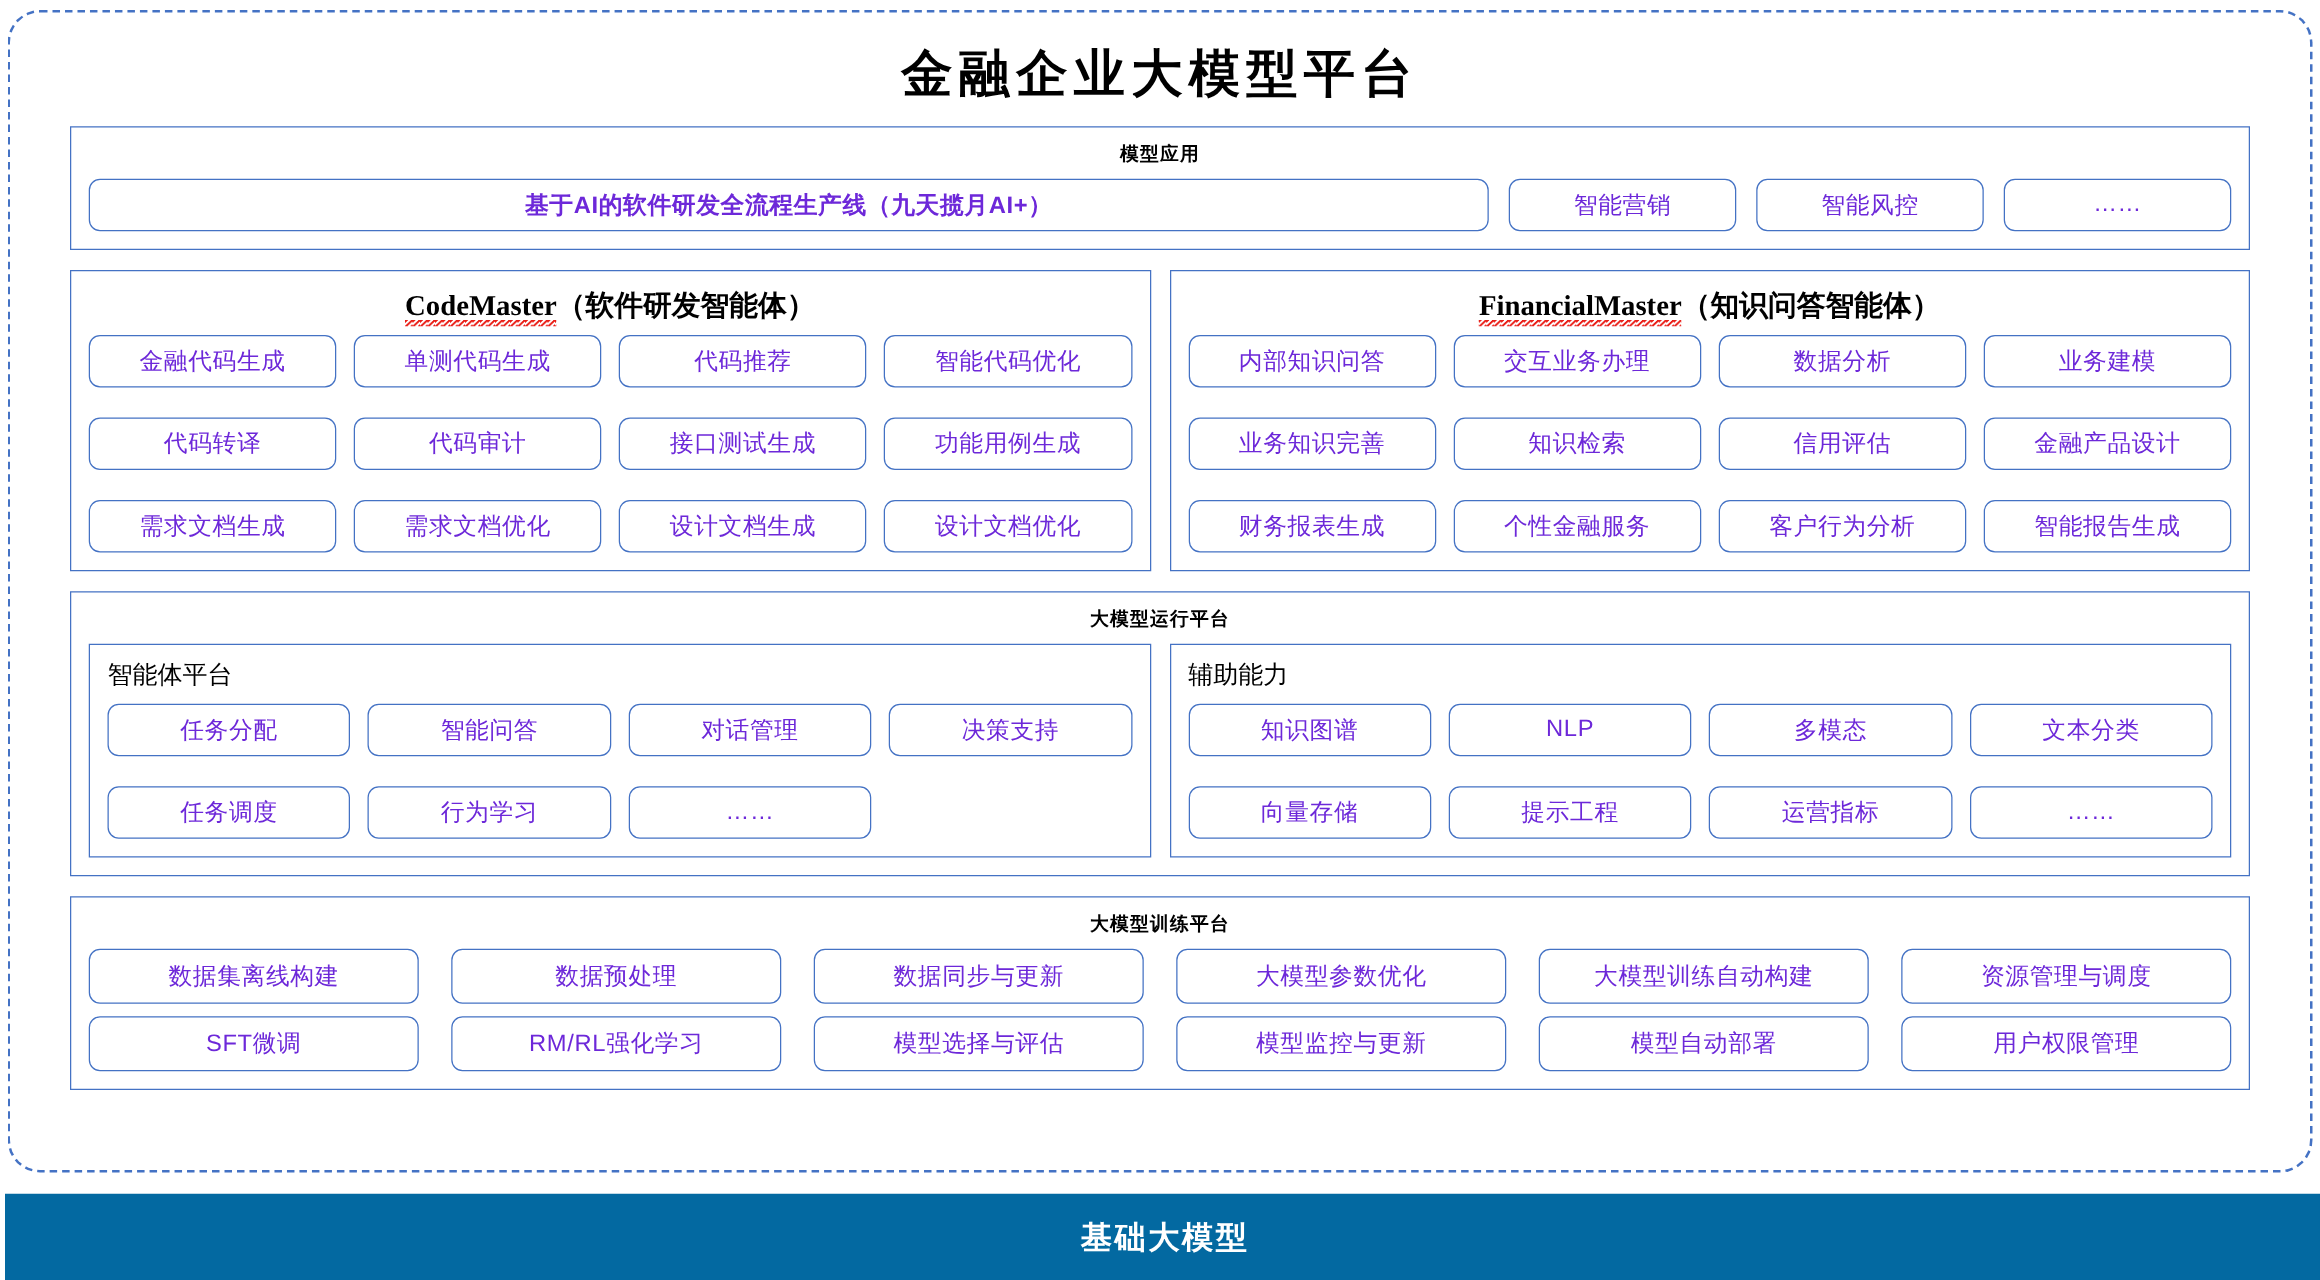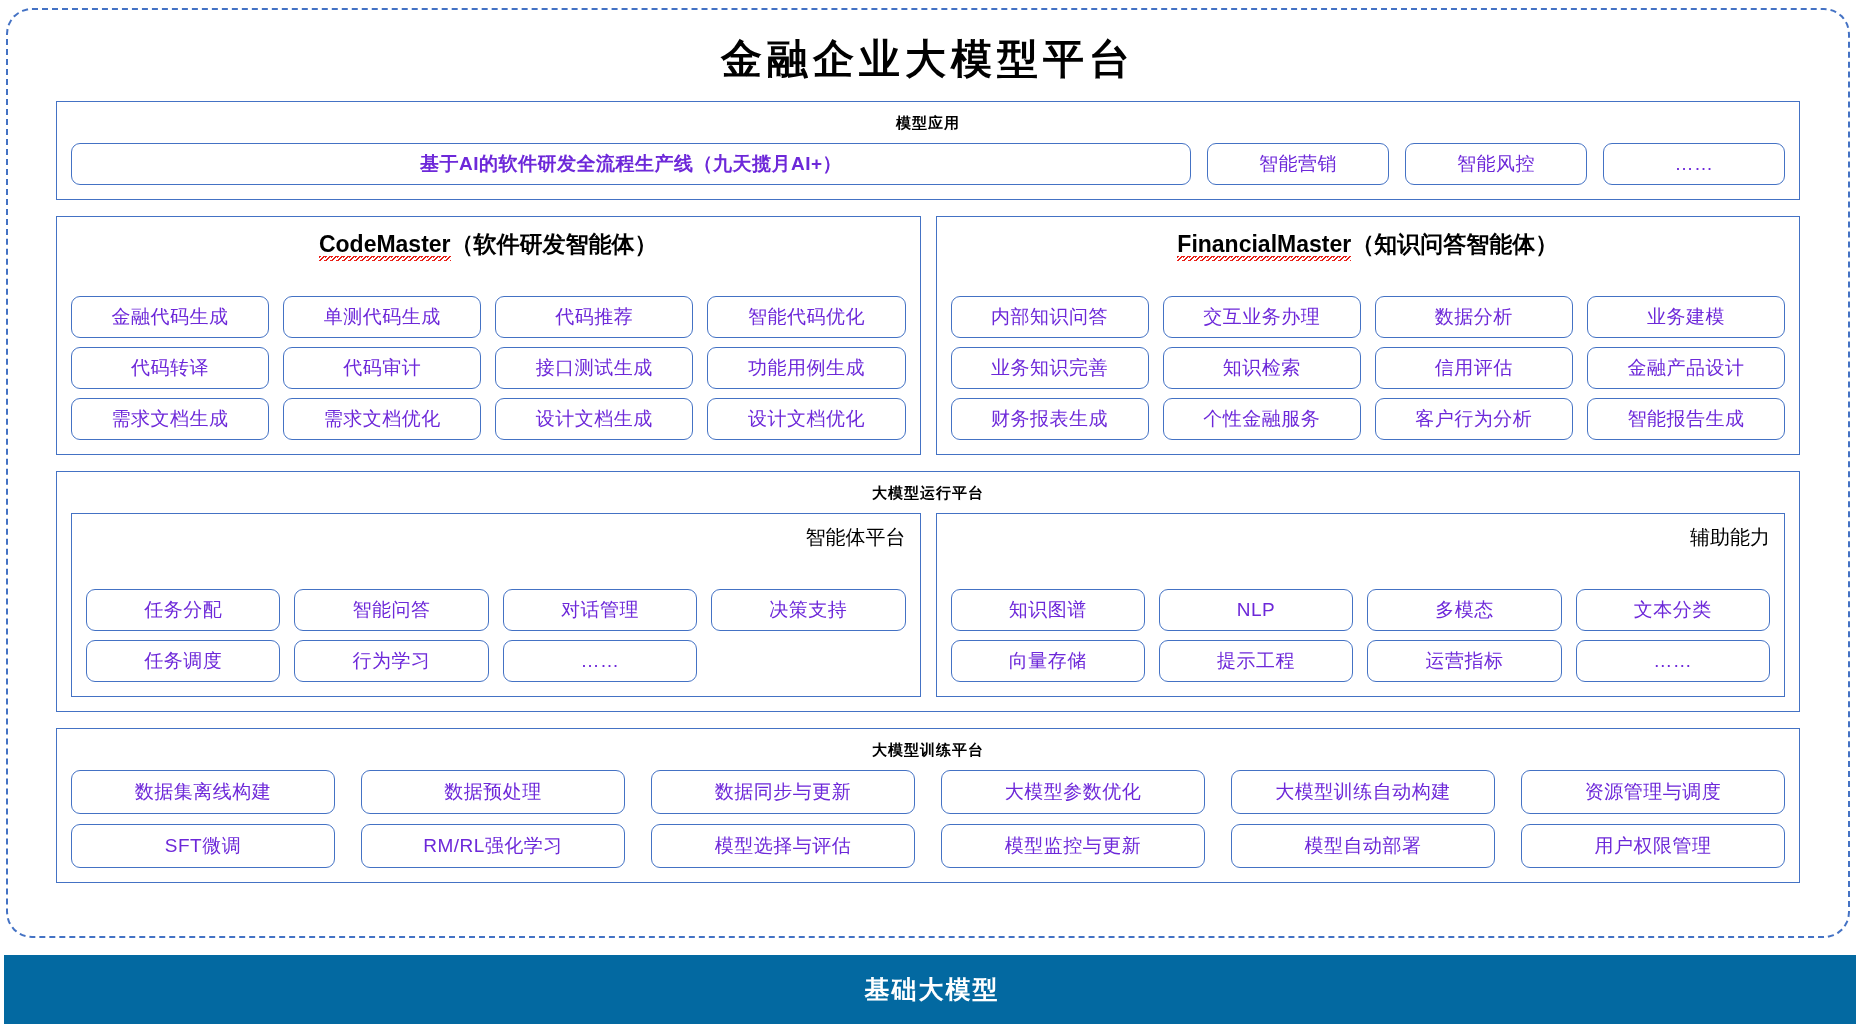--- a/index.html
+++ b/index.html
@@ -102,20 +102,21 @@
     padding: 8px 14px 14px 14px;
   }
   .agent-title {
     text-align: center;
     font-size: 23px;
     font-weight: 700;
     color: #000000;
     padding: 4px 0 8px 0;
     position: relative;
     display: block;
+    font-family: Liberation Serif, serif;
   }
   .agent-title .spellword {
     position: relative;
     display: inline-block;
   }
   
   .agent-title .spellword::after {
     content: "";
     position: absolute;
     left: 0;
@@ -138,37 +139,36 @@
     bottom: -1px;
     height: 4px;
     background:
       radial-gradient(circle at 2px 4px, transparent 2px, #e8120a 2px, #e8120a 2.7px, transparent 2.8px) 0 0/5px 5px repeat-x;
     opacity: 0;
   }
 
   .grid-4 {
     display: grid;
     grid-template-columns: repeat(4, 1fr);
-    gap: 9px 14px;
-    margin-top: 28px;
+    gap: 24px 14px;
   }
 
   
   .sub-row {
     display: flex;
     gap: 15px;
   }
   .sub-panel {
     flex: 1 1 0;
     border: 1.2px solid #4472c4;
     background: #ffffff;
     padding: 6px 14px 14px 14px;
   }
   .sub-title {
-    text-align: right;
+    text-align: left;
     font-size: 20px;
     font-weight: 400;
     color: #000000;
     padding: 4px 0 10px 0;
   }
 
   
   .grid-6 {
     display: grid;
     grid-template-columns: repeat(6, 1fr);

